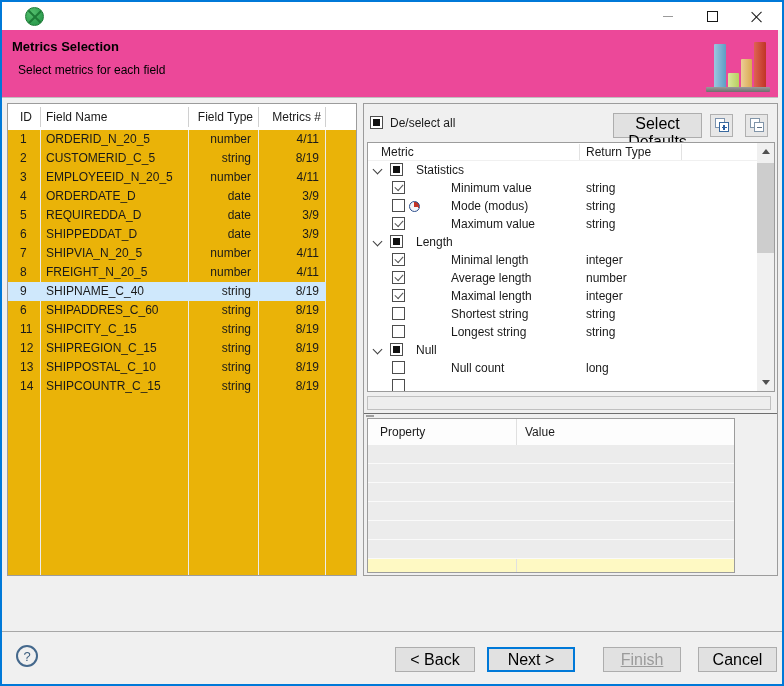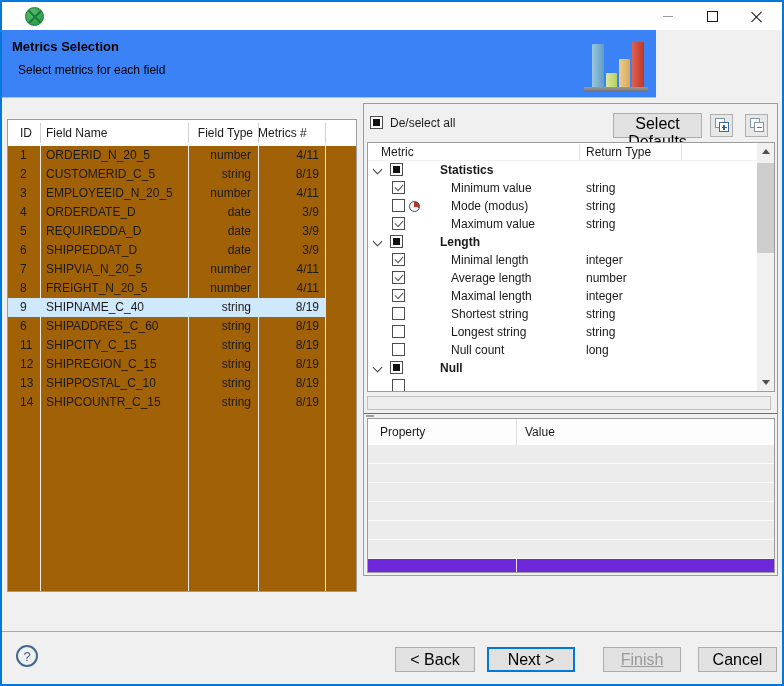--- a/index.html
+++ b/index.html
@@ -14,33 +14,33 @@
   .app-icon::after{transform:rotate(-45deg);}
   .win-btn{position:absolute;top:1px;width:32px;height:26px;display:flex;align-items:center;justify-content:center;}
   .min-bar{width:10px;height:1px;background:#9a9a9a;}
   .max-box{width:11px;height:11px;border:1px solid #171717;box-sizing:border-box;}
   .close-x{position:relative;width:13px;height:13px;}
   .close-x::before,.close-x::after{content:"";position:absolute;left:6px;top:0;width:1.4px;height:14px;background:#171717;}
   .close-x::before{transform:rotate(45deg);}
   .close-x::after{transform:rotate(-45deg);}
 
   
-  .header{position:absolute;left:0;top:28px;width:654px;height:68px;background:#3b82f6;border-bottom:1px solid #bfbfbf;box-sizing:border-box;}
+  .header{position:absolute;left:0;top:28px;width:776px;height:68px;background:#ec4899;border-bottom:1px solid #bfbfbf;box-sizing:border-box;}
   .h-title{position:absolute;left:10px;top:9px;font-size:13px;font-weight:bold;color:#000;}
   .h-sub{position:absolute;left:16px;top:33px;font-size:12px;color:#000;}
   .banner{position:absolute;right:6px;top:4px;width:66px;height:60px;}
   .banner .base{position:absolute;left:0;bottom:2px;width:64px;height:5px;background:linear-gradient(#9a9a9a,#6f6f6f);border-radius:1px;}
   .banner .bar{position:absolute;bottom:6px;width:12px;border-radius:1px;}
   .bar.b1{left:8px;height:44px;background:linear-gradient(90deg,#9cc7e0,#5e9dc4);}
   .bar.b2{left:22px;height:15px;width:11px;background:linear-gradient(90deg,#d8e89c,#b8d060);}
   .bar.b3{left:35px;height:29px;width:11px;background:linear-gradient(90deg,#eccd96,#d9a950);}
   .bar.b4{left:48px;height:46px;background:linear-gradient(90deg,#de6352,#c03425);}
 
   
-  .fields-table{position:absolute;left:5px;top:101px;width:350px;height:473px;background:#a16207;border:1px solid #9c9c9c;box-sizing:border-box;overflow:hidden;margin-top:16px;}
+  .fields-table{position:absolute;left:5px;top:101px;width:350px;height:473px;background:#eab308;border:1px solid #9c9c9c;box-sizing:border-box;overflow:hidden;}
   .vline{position:absolute;top:0;bottom:0;width:1px;background:#ececec;}
   .hsep{position:absolute;top:3px;height:20px;width:1px;background:#d0d0d0;}
   .ft-header{position:absolute;left:0;top:0;width:100%;height:26px;line-height:26px;background:#fff;}
   .ft-header .hc{position:absolute;color:#1a1a1a;}
   .ft-body{position:absolute;left:0;top:26px;width:100%;}
   .ft-row{position:relative;height:19px;line-height:19px;}
   .ft-row.selected::before{content:"";position:absolute;left:0;top:0;width:318px;height:19px;background:#cfe8fc;}
   .ft-row span{position:absolute;top:0;white-space:nowrap;}
   .c-id{left:12px;}
   .c-name{left:38px;}
@@ -65,41 +65,41 @@
   .sq.gray{border-color:#8195a9;}
 
   
   .tree{position:absolute;left:3px;top:38px;width:408px;height:250px;background:#fff;border:1px solid #9c9c9c;box-sizing:border-box;overflow:hidden;}
   .tree-header{position:absolute;left:0;top:0;width:100%;height:18px;line-height:18px;background:#fff;border-bottom:1px solid #f0f0f0;box-sizing:border-box;}
   .tree-header .hc{position:absolute;}
   .th-sep{position:absolute;top:1px;height:16px;width:1px;background:#e2e2e2;}
   .tree-body{position:absolute;left:0;top:18px;width:389px;}
   .tree-row{position:relative;height:18px;line-height:18px;}
   .tree-row .lbl{position:absolute;white-space:nowrap;}
-  .tree-row .g-lbl{left:72px;font-weight:bold;}
+  .tree-row .g-lbl{left:48px;font-weight:normal;}
   .tree-row .c-lbl{left:83px;}
   .tree-row .rtype{position:absolute;left:218px;}
   .chev{position:absolute;left:5px;top:4px;width:10px;height:10px;}
   .chev::after{content:"";position:absolute;left:1px;top:1px;width:6px;height:6px;border-right:1.6px solid #3f3f3f;border-bottom:1.6px solid #3f3f3f;transform:rotate(45deg);}
   .g-cb{left:22px;top:2px;}
   .i-cb{left:24px;top:2px;}
   .clock{position:absolute;left:41px;top:3.5px;width:11px;height:11px;border-radius:50%;border:1px solid #2b4d8c;box-sizing:border-box;background:conic-gradient(#c23327 0 105deg,#f4f6fa 105deg 360deg);}
   
   .vscroll{position:absolute;right:0;top:0;width:17px;height:248px;background:#f0f0f0;}
   .vs-arrow{position:absolute;left:0;width:17px;height:17px;display:flex;align-items:center;justify-content:center;}
   .tri-up{width:0;height:0;border-left:4px solid transparent;border-right:4px solid transparent;border-bottom:5px solid #505050;}
   .tri-dn{width:0;height:0;border-left:4px solid transparent;border-right:4px solid transparent;border-top:5px solid #505050;}
   .vs-thumb{position:absolute;left:0;top:20px;width:17px;height:90px;background:#cdcdcd;}
 
   .strip{position:absolute;left:3px;top:292px;width:404px;height:14px;background:#eeeeee;border:1px solid #c0c0c0;box-sizing:border-box;}
   .sash{position:absolute;left:0;top:309px;width:413px;height:3px;background:#f0f0f0;border-top:1px solid #6e6e6e;}
   .sash::before{content:"";position:absolute;left:2px;top:1px;width:8px;height:2px;background:#9f9f9f;}
 
   
-  .prop-table{position:absolute;left:3px;top:314px;width:408px;height:155px;background:#6d28d9;border:1px solid #9c9c9c;box-sizing:border-box;overflow:hidden;}
+  .prop-table{position:absolute;left:3px;top:314px;width:368px;height:155px;background:#fef9c3;border:1px solid #9c9c9c;box-sizing:border-box;overflow:hidden;}
   .prop-header{position:absolute;left:0;top:0;width:100%;height:26px;line-height:26px;background:#fdfdfd;}
   .prop-header .hc{position:absolute;}
   .pt-vline{position:absolute;left:148px;top:0;bottom:0;width:1px;background:#e0e0e0;}
   .prop-body{position:absolute;left:0;top:26px;width:100%;}
   .prop-row{height:18px;border-bottom:1px solid #fafafa;background:#ececec;}
 
   
   .footer{position:absolute;left:0;top:629px;width:780px;height:53px;background:#f0f0f0;border-top:1px solid #a7a7a7;box-sizing:border-box;}
   .help{position:absolute;left:14px;top:13px;width:22px;height:22px;border-radius:50%;border:2px solid #44688c;box-sizing:border-box;
         display:flex;align-items:center;justify-content:center;color:#3d5e7e;font-size:13px;}
@@ -141,21 +141,21 @@
 
   <div class="fields-table">
     <div class="vline" style="left:32px"></div>
     <div class="vline" style="left:180px"></div>
     <div class="vline" style="left:250px"></div>
     <div class="vline" style="left:317px"></div>
     <div class="ft-header">
       <span class="hc" style="left:12px">ID</span>
       <span class="hc" style="left:38px">Field Name</span>
       <span class="hc" style="left:180px;width:65px;text-align:right">Field Type</span>
-      <span class="hc" style="left:250px;width:63px;text-align:left">Metrics #</span>
+      <span class="hc" style="left:250px;width:63px;text-align:right">Metrics #</span>
       <span class="hsep" style="left:32px"></span>
       <span class="hsep" style="left:180px"></span>
       <span class="hsep" style="left:250px"></span>
       <span class="hsep" style="left:317px"></span>
     </div>
     <div class="ft-body">
         <div class="ft-row">
           <span class="c-id">1</span>
           <span class="c-name">ORDERID_N_20_5</span>
           <span class="c-type">number</span>
@@ -307,29 +307,29 @@
           <div class="tree-row">
             <span class="cb i-cb"></span>
             <span class="lbl c-lbl">Shortest string</span>
             <span class="rtype">string</span>
           </div>
           <div class="tree-row">
             <span class="cb i-cb"></span>
             <span class="lbl c-lbl">Longest string</span>
             <span class="rtype">string</span>
           </div>
-          <div class="tree-row">
-            <span class="cb i-cb"></span>
-            <span class="lbl c-lbl">Null count</span>
-            <span class="rtype">long</span>
-          </div>
           <div class="tree-row group">
             <span class="chev"></span>
             <span class="cb ind g-cb"></span>
             <span class="lbl g-lbl">Null</span>
+          </div>
+          <div class="tree-row">
+            <span class="cb i-cb"></span>
+            <span class="lbl c-lbl">Null count</span>
+            <span class="rtype">long</span>
           </div>
           <div class="tree-row">
             <span class="cb i-cb"></span>
           </div>
         </div>
       <div class="vscroll">
         <span class="vs-arrow" style="top:0">
             <span class="tri-up"></span>
           </span>
         <span class="vs-thumb"></span>

